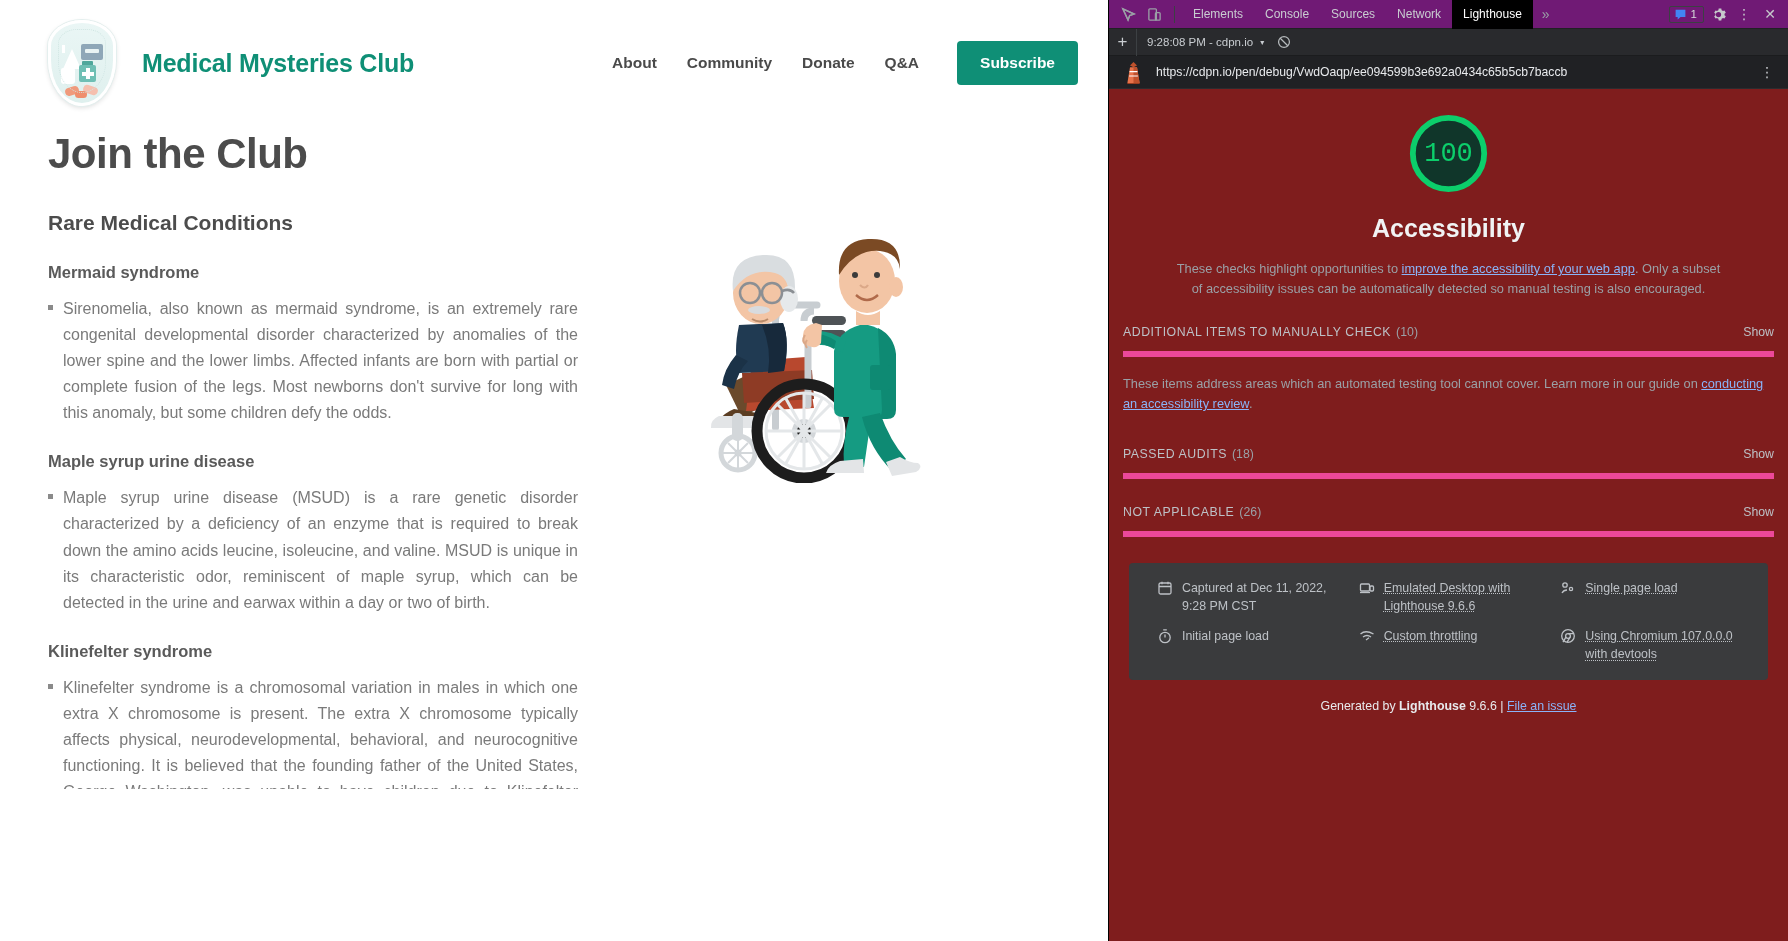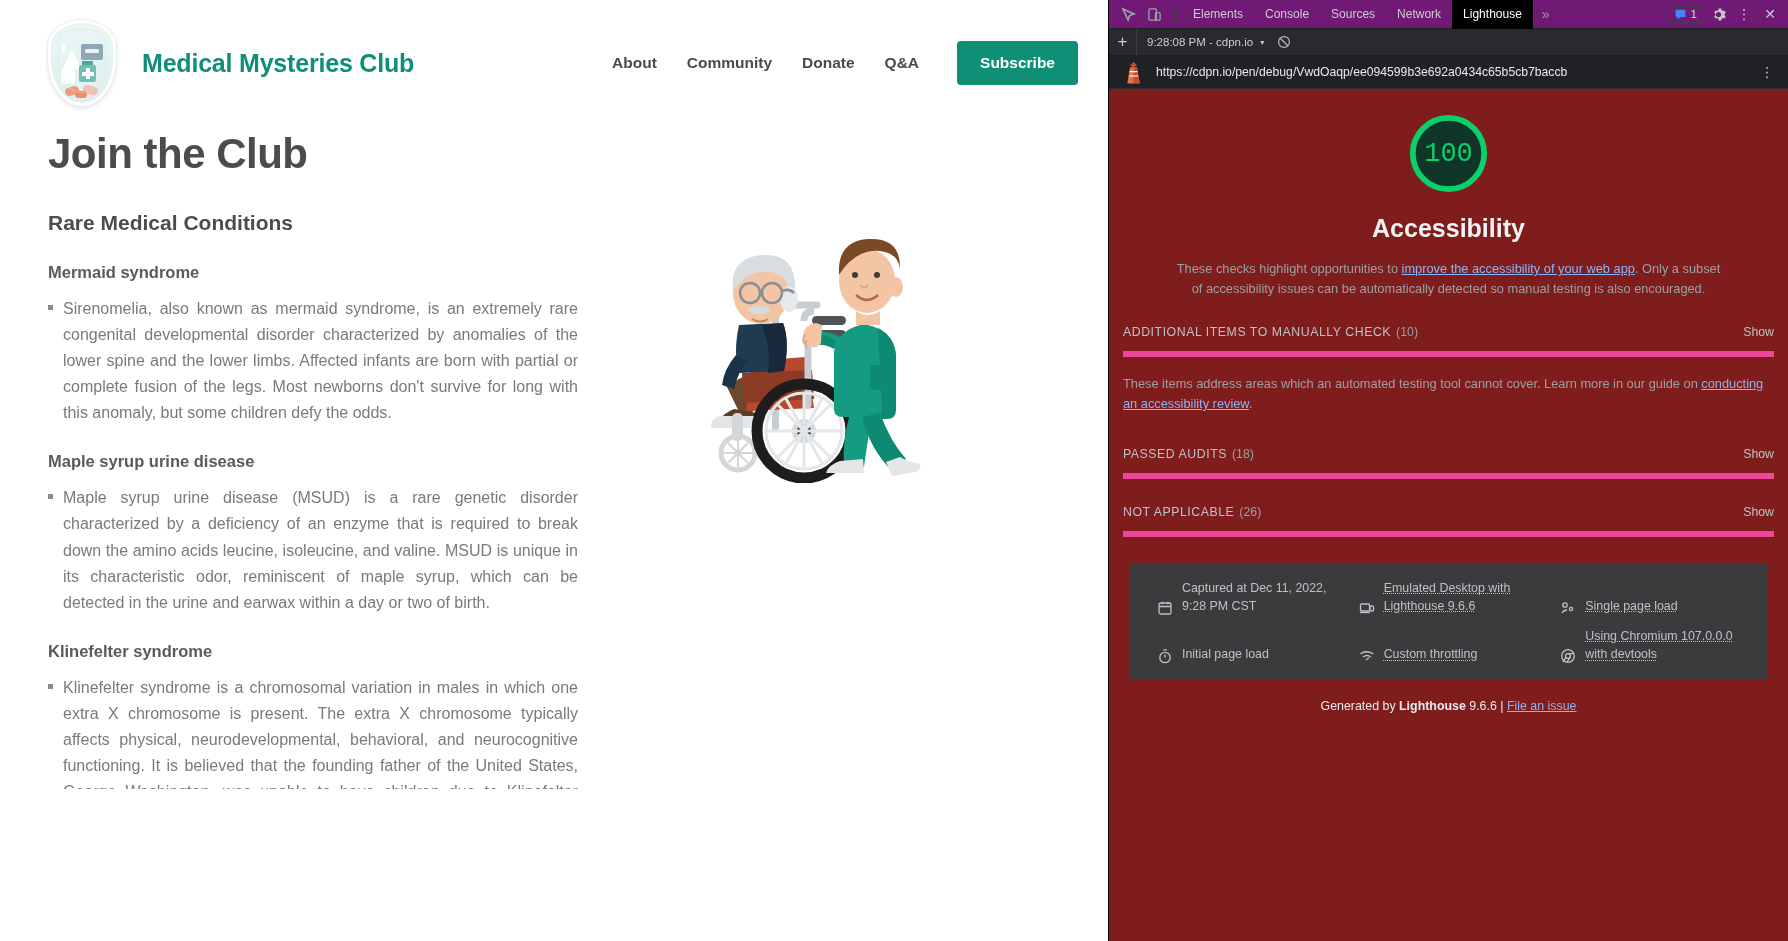--- a/index.html
+++ b/index.html
@@ -226,21 +226,21 @@
   .lh-section-desc {
     font-size: 12.8px; line-height: 1.6; color: #9aa0a6; padding: 17px 0 6px;
   }
   .lh-section-desc a { color:#8ab4f8; text-decoration: underline; }
 
   .lh-meta {
     margin: 26px 20px 0; background: #3a3b3d; border-radius: 4px;
     padding: 16px 20px 16px 28px;
     display: grid; grid-template-columns: 1fr 1fr 1fr; column-gap: 14px; row-gap: 11px;
   }
-  .lh-meta-item { display:flex; gap: 9px; align-items: flex-end; }
+  .lh-meta-item { display:flex; gap: 9px; align-items: flex-start; }
   .lh-meta-icon { flex: 0 0 16px; width:16px; height:16px; margin-top:1px; }
   .lh-meta-icon svg { width:16px; height:16px; stroke:#bdc1c6; fill:none; stroke-width:1.3; }
   .lh-meta-text { font-size: 12.4px; line-height: 1.5; color:#bdc1c6; }
   .lh-meta-text.link { text-decoration: underline; text-decoration-style: dotted; cursor: pointer; }
   .lh-footer {
     text-align:center; font-size: 12.4px; color:#e8eaed;
     padding: 19px 0 0;
   }
   .lh-footer b { font-weight: bold; }
   .lh-footer a { color:#8ab4f8; text-decoration: underline; }

